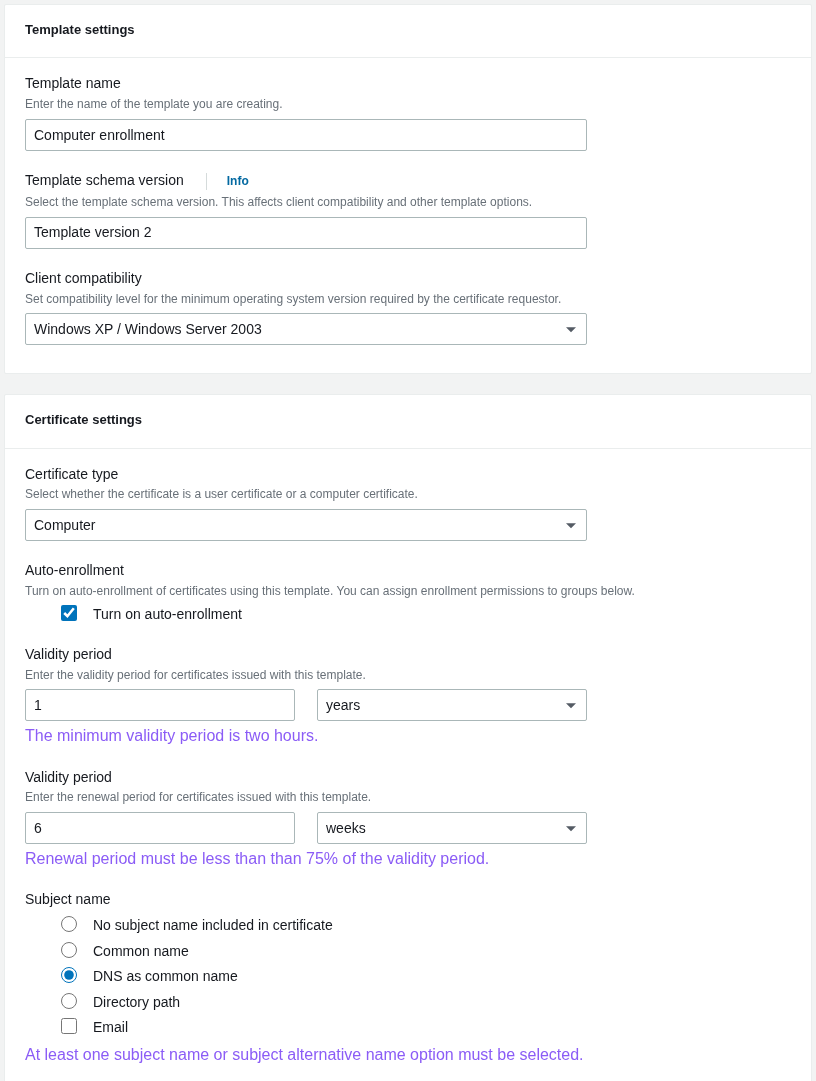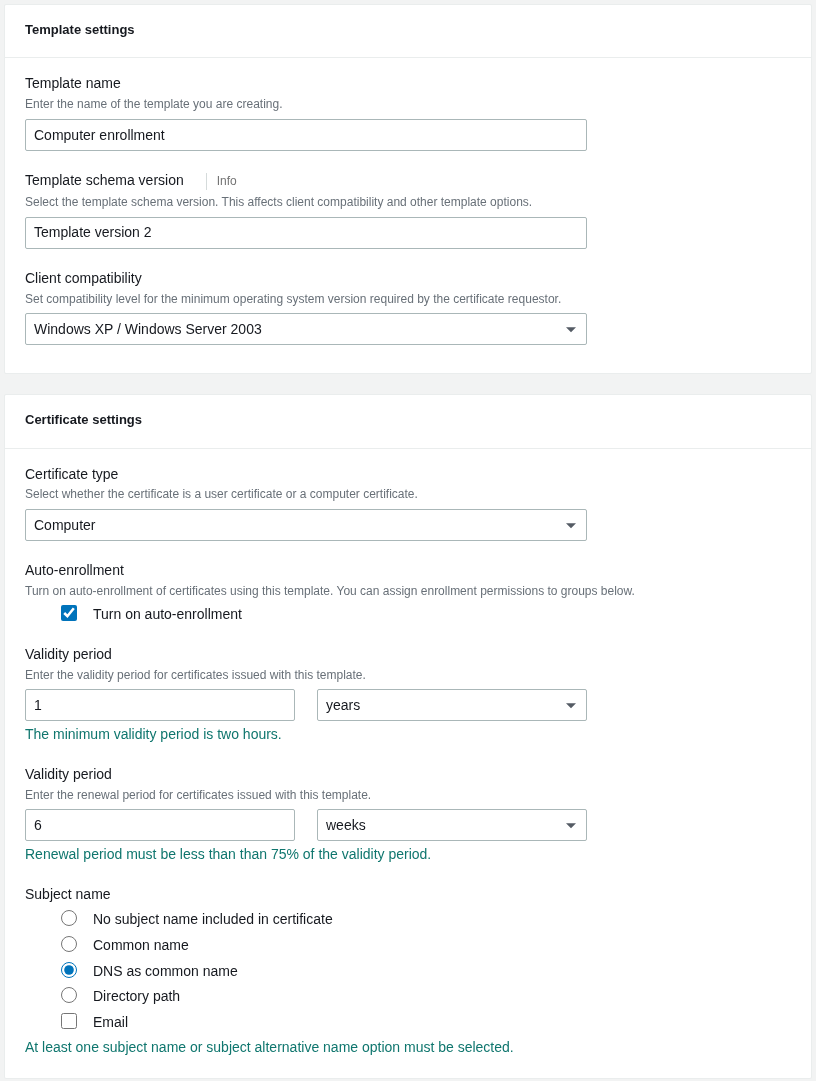--- a/index.html
+++ b/index.html
@@ -40,36 +40,36 @@
     display: block;
     margin-bottom: 2px;
   }
   .field-label-row {
     display: flex;
     align-items: center;
     gap: 22px;
     margin-bottom: 2px;
   }
   .info-link {
-    color: #737373;
+    color: #0369a1;
     font-size: 12px;
     text-decoration: none;
-    font-weight: 400;
+    font-weight: 700;
     cursor: pointer;
     border-left: 1px solid #d5dbdb;
-    padding-left: 10px;
+    padding-left: 20px;
   }
   .field-desc {
     font-size: 12px;
     color: #687078;
     margin-bottom: 6px;
   }
   .field-hint {
-    font-size: 14px;
-    color: #0f766e;
+    font-size: 16px;
+    color: #8b5cf6;
     margin-top: 4px;
   }
   input[type="text"] {
     width: 100%;
     max-width: 562px;
     padding: 6px 8px;
     border: 1px solid #aab7b8;
     border-radius: 2px;
     font-size: 14px;
     color: #16191f;

